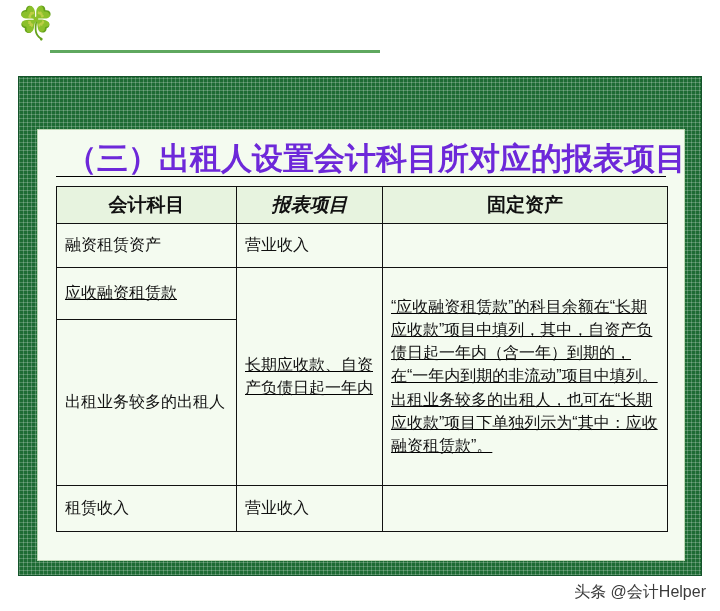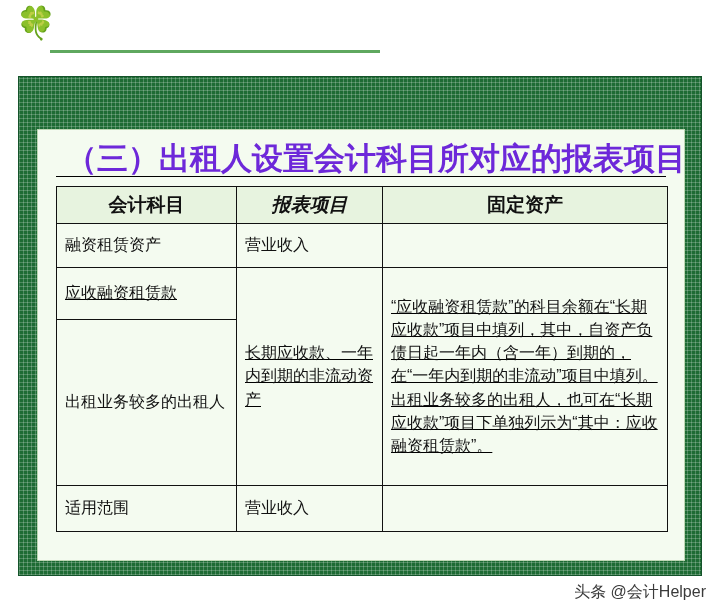--- a/index.html
+++ b/index.html
@@ -200,28 +200,28 @@
         </tr>
       </thead>
       <tbody>
         <tr class="row-a">
           <td>融资租赁资产</td>
           <td>营业收入</td>
           <td></td>
         </tr>
         <tr class="row-b">
           <td>应收融资租赁款</td>
-          <td class="cell-mid" rowspan="2">长期应收款、一年内到期的非流动资产</td>
+          <td class="cell-mid" rowspan="2">长期应收款、自资产负债日起一年内</td>
           <td class="cell-desc" rowspan="2">“应收融资租赁款”的科目余额在“长期应收款”项目中填列，其中，自资产负债日起一年内（含一年）到期的，在“一年内到期的非流动”项目中填列。出租业务较多的出租人，也可在“长期应收款”项目下单独列示为“其中：应收融资租赁款”。</td>
         </tr>
         <tr class="row-c">
           <td>出租业务较多的出租人</td>
         </tr>
         <tr class="row-d">
-          <td>适用范围</td>
+          <td>租赁收入</td>
           <td>营业收入</td>
           <td></td>
         </tr>
       </tbody>
     </table>
   </div>
 </div>
 
 <div class="footer">
   <div class="watermark">头条 @会计Helper</div>

